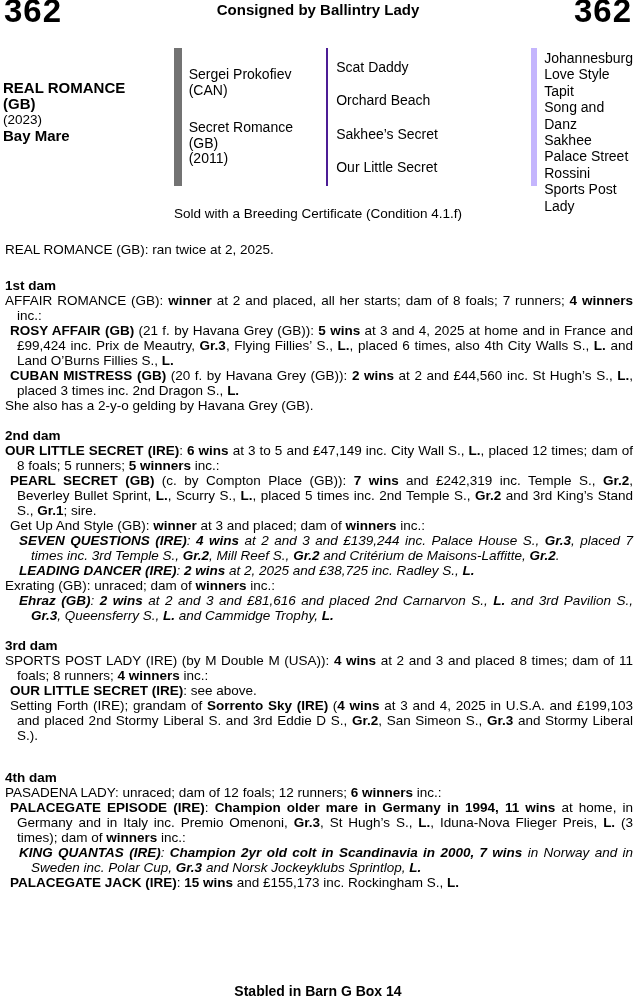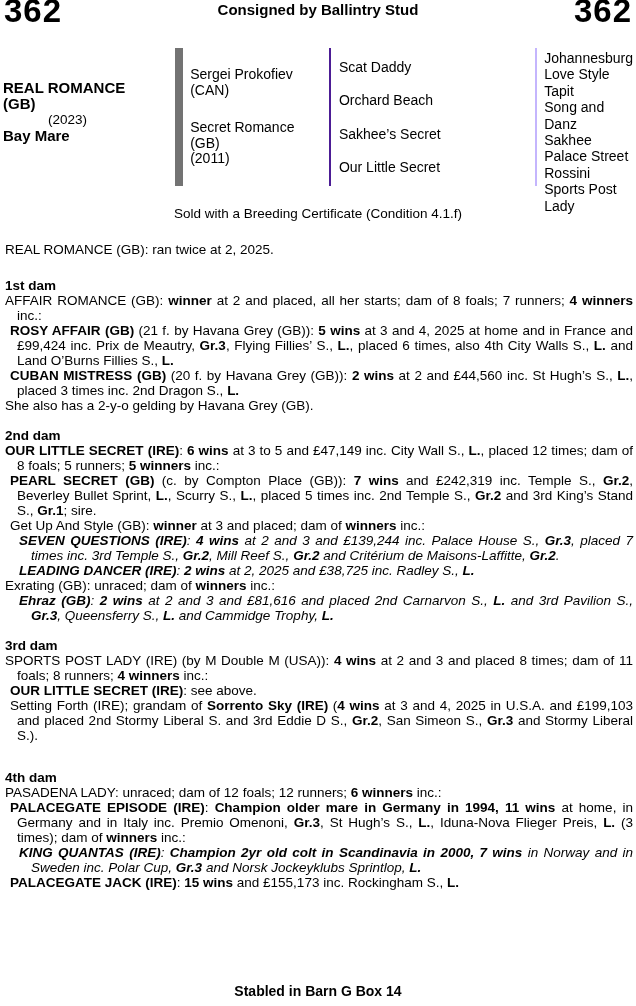--- a/index.html
+++ b/index.html
@@ -14,27 +14,27 @@
   .header{position:relative;height:36px;}
   .lot-num{position:absolute;top:-8px;font-size:33px;font-weight:bold;letter-spacing:1px;}
   .lot-left{left:1px;}
   .lot-right{right:1px;}
   .consignor{text-align:center;font-weight:bold;font-size:15px;padding-top:1px;}
 
   
   .pedigree{display:flex;margin-top:12px;height:138px;}
   .ped-col1{width:175px;padding-top:32px;line-height:16px;}
   .ped-col1 .subject-name{font-weight:bold;font-size:15px;}
-  .ped-col1 .subject-year{font-size:13.5px;margin-left:45px;}
+  .ped-col1 .subject-year{font-size:13.5px;}
   .ped-col1 .subject-sex{font-weight:bold;font-size:15px;}
   .ped-col2{width:141px;border-left:8px solid #737373;display:flex;flex-direction:column;
             justify-content:space-around;padding:8px 0 8px 7px;font-size:14px;line-height:15.5px;}
   .ped-col3{width:162px;border-left:2px solid #4c1d95;display:flex;flex-direction:column;
             justify-content:space-around;padding:2px 0 2px 8px;font-size:14px;}
-  .ped-col4{flex:1;border-left:2px solid #c4b5fd;display:flex;flex-direction:column;
+  .ped-col4{flex:1;border-left:6px solid #c4b5fd;display:flex;flex-direction:column;
             justify-content:space-between;padding:2px 0 2px 7px;font-size:14px;line-height:16.4px;margin-left:37px;}
 
   .cert-note{text-align:center;font-size:13.5px;margin-top:20px;}
   .race-record{font-size:13.5px;margin-top:21px;padding-left:2px;}
 
   
   .sections{margin-top:2px;}
   .section{margin-top:15px;}
   .section.first{margin-top:21px;}
   .section.last{margin-top:27px;}
@@ -48,21 +48,21 @@
   .footer{position:absolute;bottom:7px;left:0;width:100%;text-align:center;
           font-weight:bold;font-size:14px;}
 </style>
 </head>
 <body>
 
 <div class="page">
 
   <div class="header">
     <div class="lot-num lot-left">362</div>
-    <div class="consignor">Consigned by Ballintry Stud</div>
+    <div class="consignor">Consigned by Ballintry Lady</div>
     <div class="lot-num lot-right">362</div>
   </div>
 
   <div class="pedigree">
     <div class="ped-col1">
       <div class="subject-name">REAL ROMANCE</div>
       <div class="subject-name">(GB)</div>
       <div class="subject-year">(2023)</div>
       <div class="subject-sex">Bay Mare</div>
     </div>

